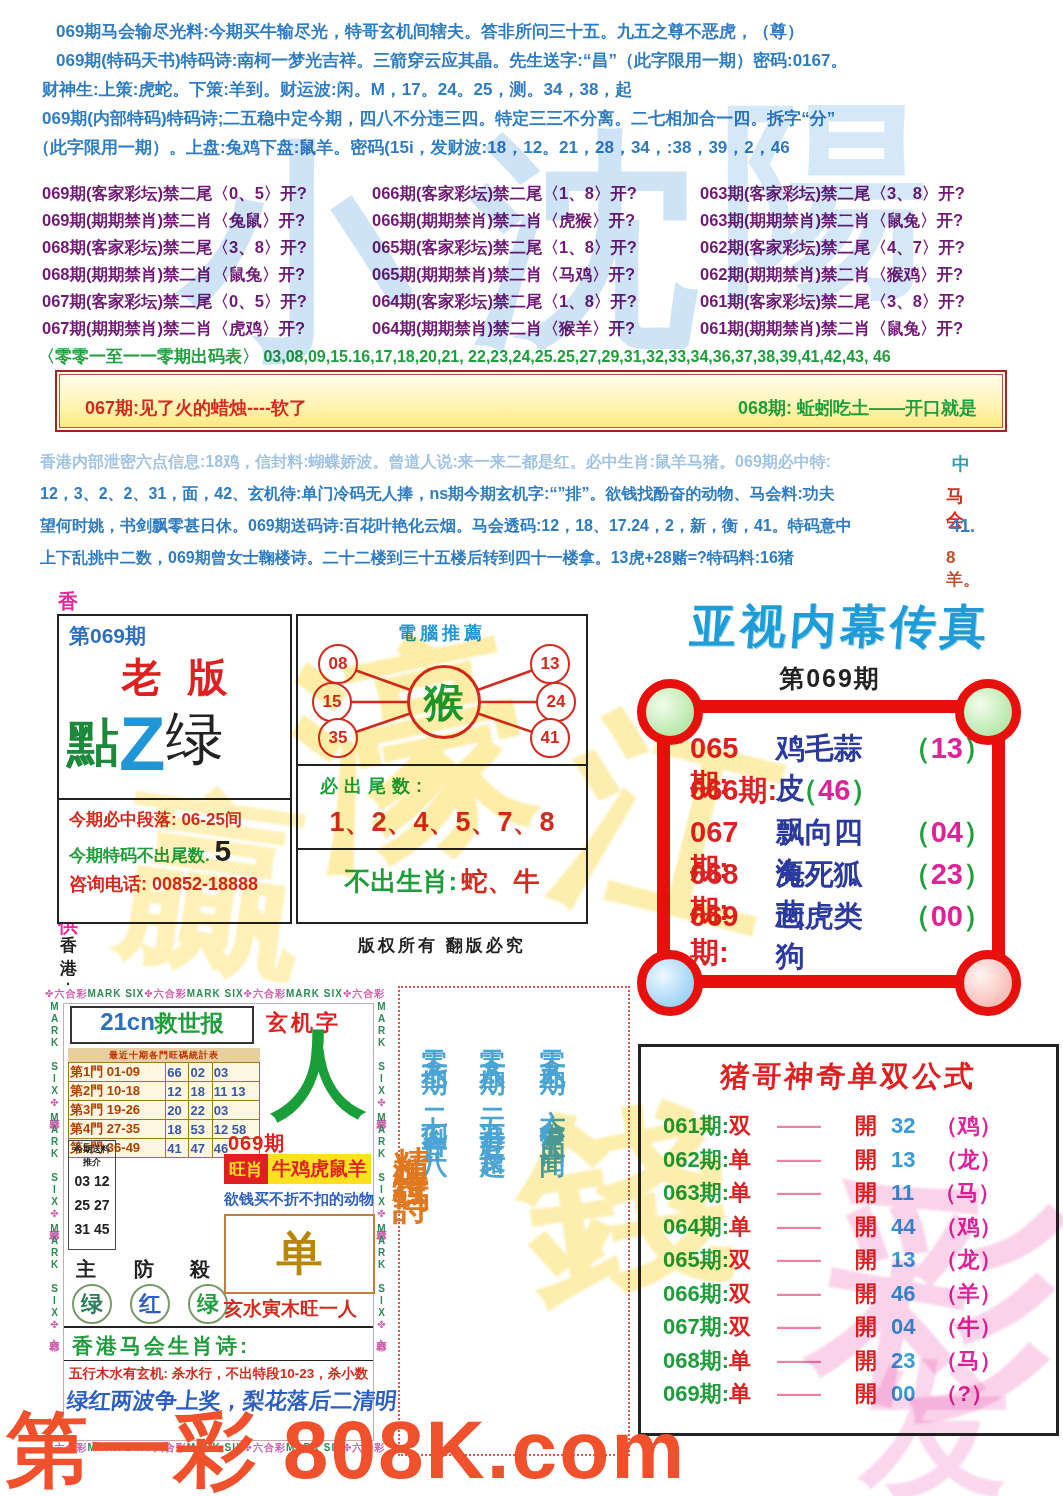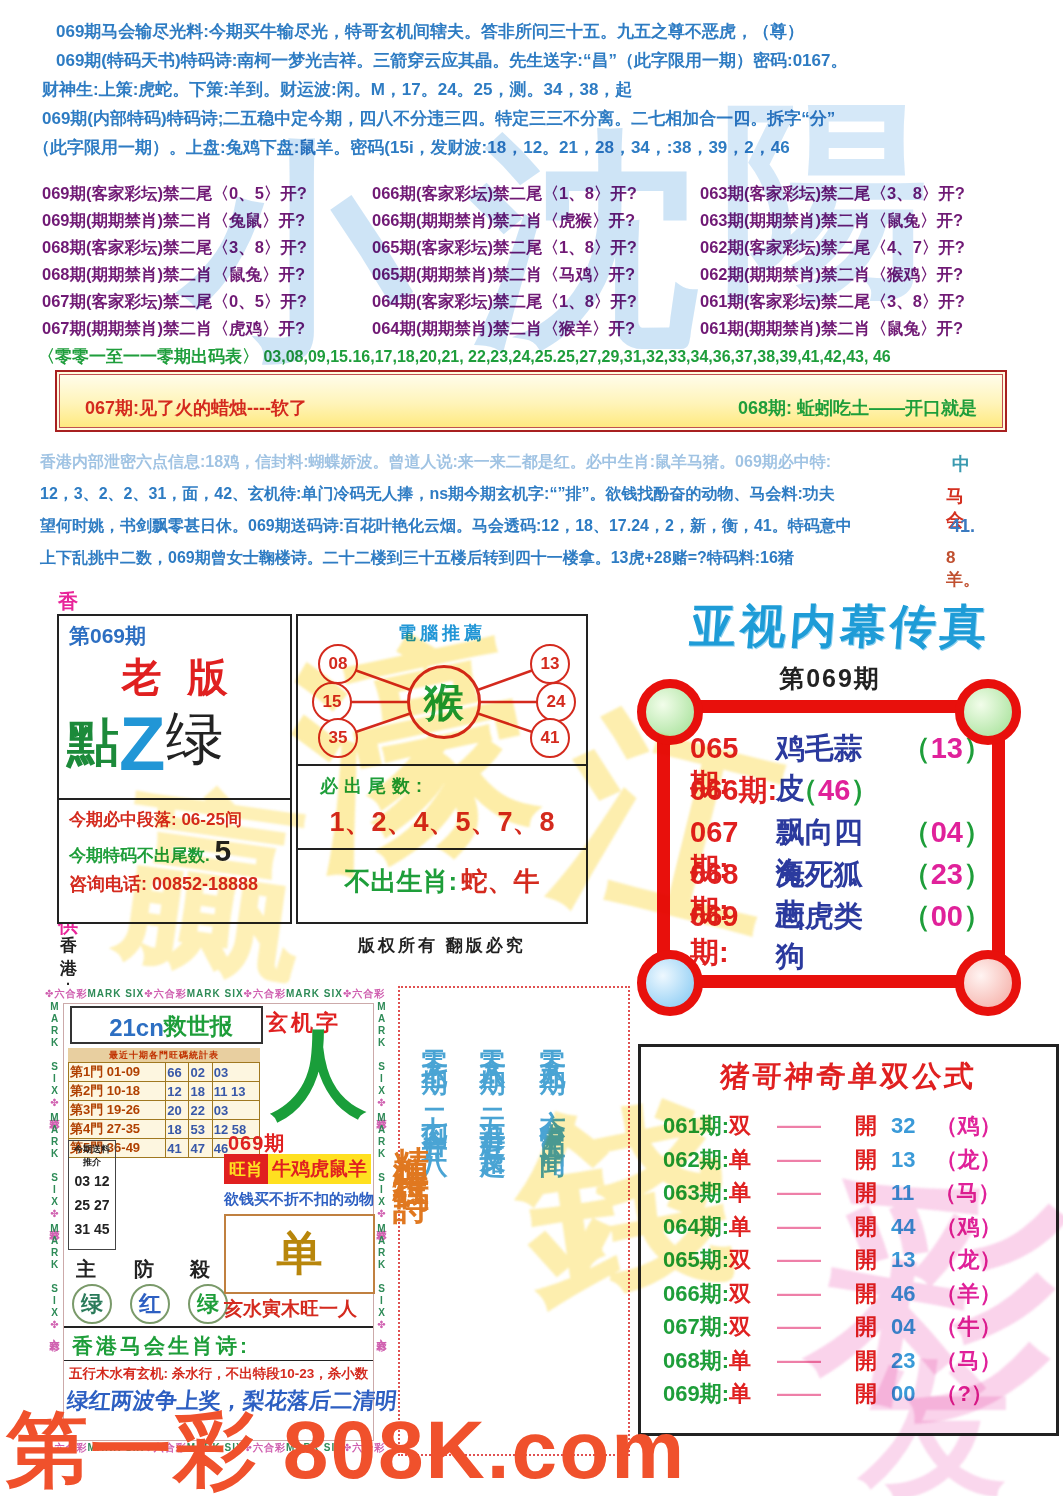--- a/index.html
+++ b/index.html
@@ -198,21 +198,21 @@
   </div>
 
   <div class="content abs" style="left:45px;top:985px;width:345px;height:472px;background:#fff;">
     <div class="abs stripH" style="left:0;top:0;width:345px;"><span class="bp">✤六合彩</span><span class="bgx">MARK SIX</span><span class="bp">✤六合彩</span><span class="bgx">MARK SIX</span><span class="bp">✤六合彩</span><span class="bgx">MARK SIX</span><span class="bp">✤六合彩</span></div>
     <div class="abs stripH" style="left:0;top:454px;width:345px;"><span class="bp">✤六合彩</span><span class="bgx">MARK SIX</span><span class="bp">✤六合彩</span><span class="bgx">MARK SIX</span><span class="bp">✤六合彩</span><span class="bgx">MARK SIX</span><span class="bp">✤六合彩</span></div>
     <div class="abs stripV" style="left:0;top:16px;height:440px;"><span class="bgx">MARK SIX</span><span class="bp">✤六合彩</span><span class="bgx">MARK SIX</span><span class="bp">✤六合彩</span><span class="bgx">MARK SIX</span><span class="bp">✤六合彩</span></div>
     <div class="abs stripV" style="left:327px;top:16px;height:440px;"><span class="bgx">MARK SIX</span><span class="bp">✤六合彩</span><span class="bgx">MARK SIX</span><span class="bp">✤六合彩</span><span class="bgx">MARK SIX</span><span class="bp">✤六合彩</span></div>
 
     <div class="abs" style="left:18px;top:18px;width:309px;height:436px;border:1px solid #caa;">
 
-      <div class="abs" style="left:6px;top:2px;width:180px;height:34px;border:2px solid #333;display:flex;align-items:flex-end;justify-content:center;white-space:nowrap;padding-left:9px;">
+      <div class="abs" style="left:6px;top:2px;width:180px;height:34px;border:2px solid #333;display:flex;align-items:flex-start;justify-content:center;white-space:nowrap;">
         <span class="b" style="color:#2d6fc2;font-size:24px;">21cn</span>
         <span class="b" style="color:#1e9e3a;font-size:23px;">救世报</span>
       </div>
       <div class="abs b" style="left:202px;top:4px;color:#e02020;font-size:22px;letter-spacing:3px;">玄机字</div>
       <div class="abs b" style="left:200px;top:22px;width:110px;text-align:center;color:#1a9e3a;font-size:95px;line-height:1;">人</div>
 
       <div class="abs" style="left:4px;top:44px;width:192px;">
         <div style="background:#e8cfa0;color:#c03000;font-size:9px;font-weight:bold;text-align:center;height:14px;line-height:14px;letter-spacing:1px;">最近十期各門旺碼統計表</div>
         <table class="stats" style="width:100%;">
           <tbody>

